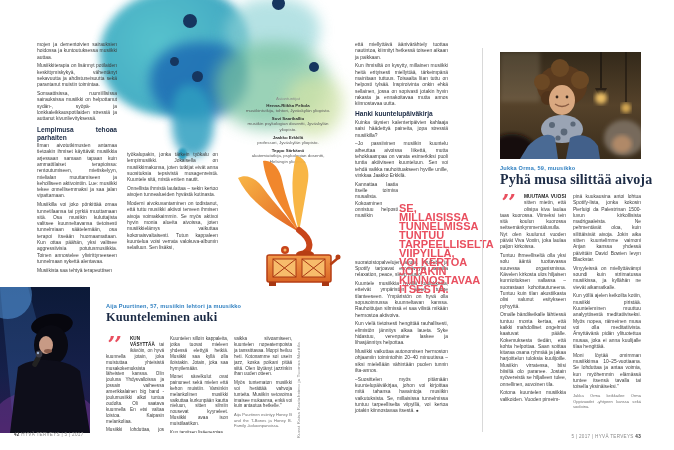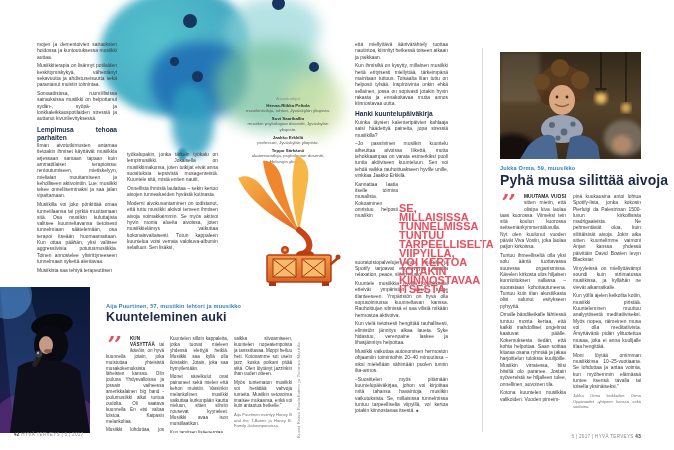--- a/index.html
+++ b/index.html
@@ -5,21 +5,21 @@
   html,body{margin:0;padding:0;}
   body{width:674px;height:450px;position:relative;overflow:hidden;background:#ffffff;
        font-family:"Liberation Sans", sans-serif;color:#3a3a3a;}
   .abs{position:absolute;}
   
   .col{position:absolute;overflow:hidden;text-align:justify;}
   .col p{margin:0 0 2.5px 0;font-size:4.9px;line-height:6.3px;color:#3b3b3b;}
   .subhead{font-size:6.6px;line-height:8px;font-weight:bold;color:#1c2b45;margin:3px 0 1.5px 0;}
   
   .kicker{font-size:5.6px;font-weight:bold;color:#2e7fc0;letter-spacing:.2px;}
-  .headline{font-size:13px;font-weight:bold;color:#1c2b45;letter-spacing:.1px;}
+  .headline{font-size:13px;font-weight:bold;color:#1c2b45;letter-spacing:.1px;font-family:Liberation Serif, serif;}
   
   .experts{position:absolute;left:244px;top:96px;width:88px;text-align:center;font-size:4.4px;line-height:5.6px;color:#5c5c5c;}
   .experts .label{color:#8a8a8a;margin-bottom:1px;}
   .expert{margin-bottom:2px;}
   .expert-name{display:block;font-weight:bold;color:#2e2e2e;}
   
   .pullquote{position:absolute;right:-27px;top:162px;width:76px;text-align:left;
              font-size:11px;line-height:9px;font-weight:bold;color:#e94f5f;}
   .pq-spacer{float:right;width:50px;height:78px;}
   

